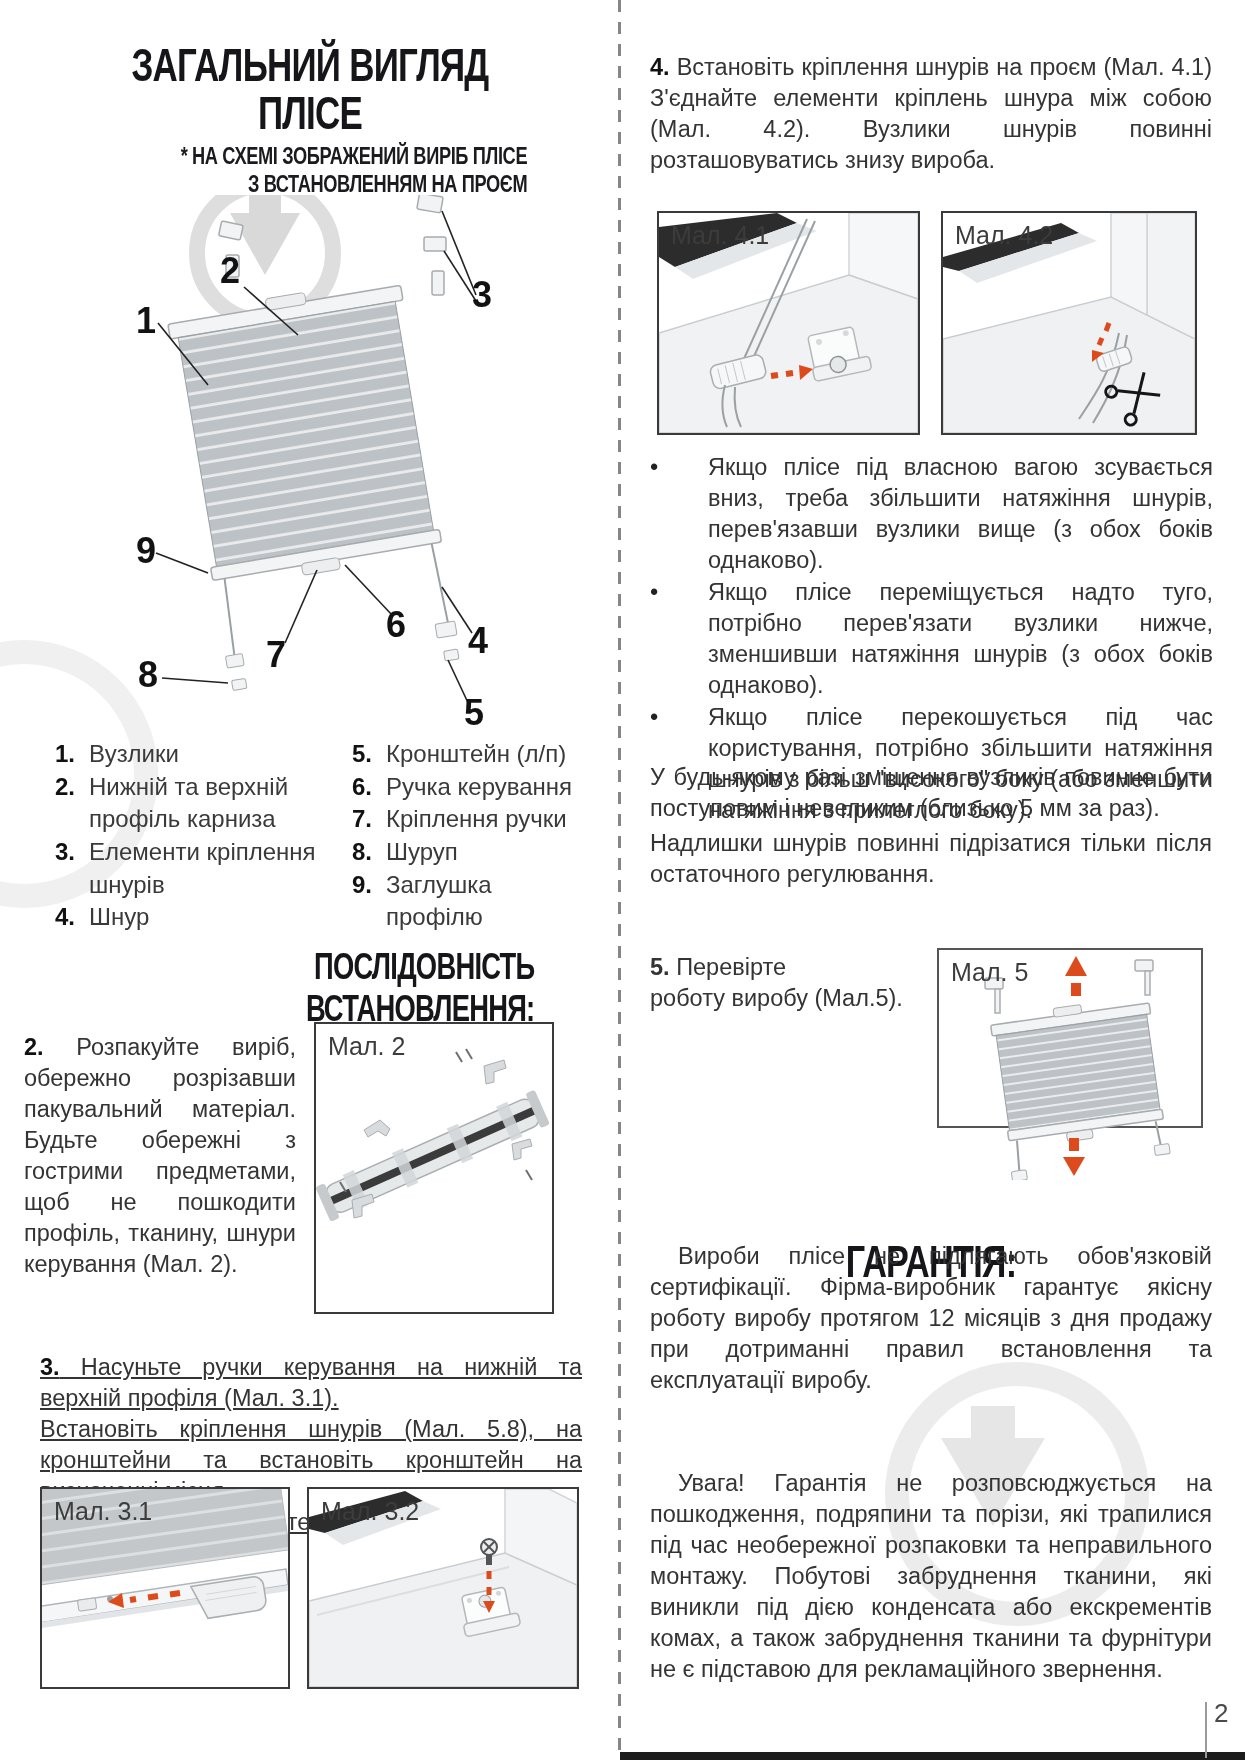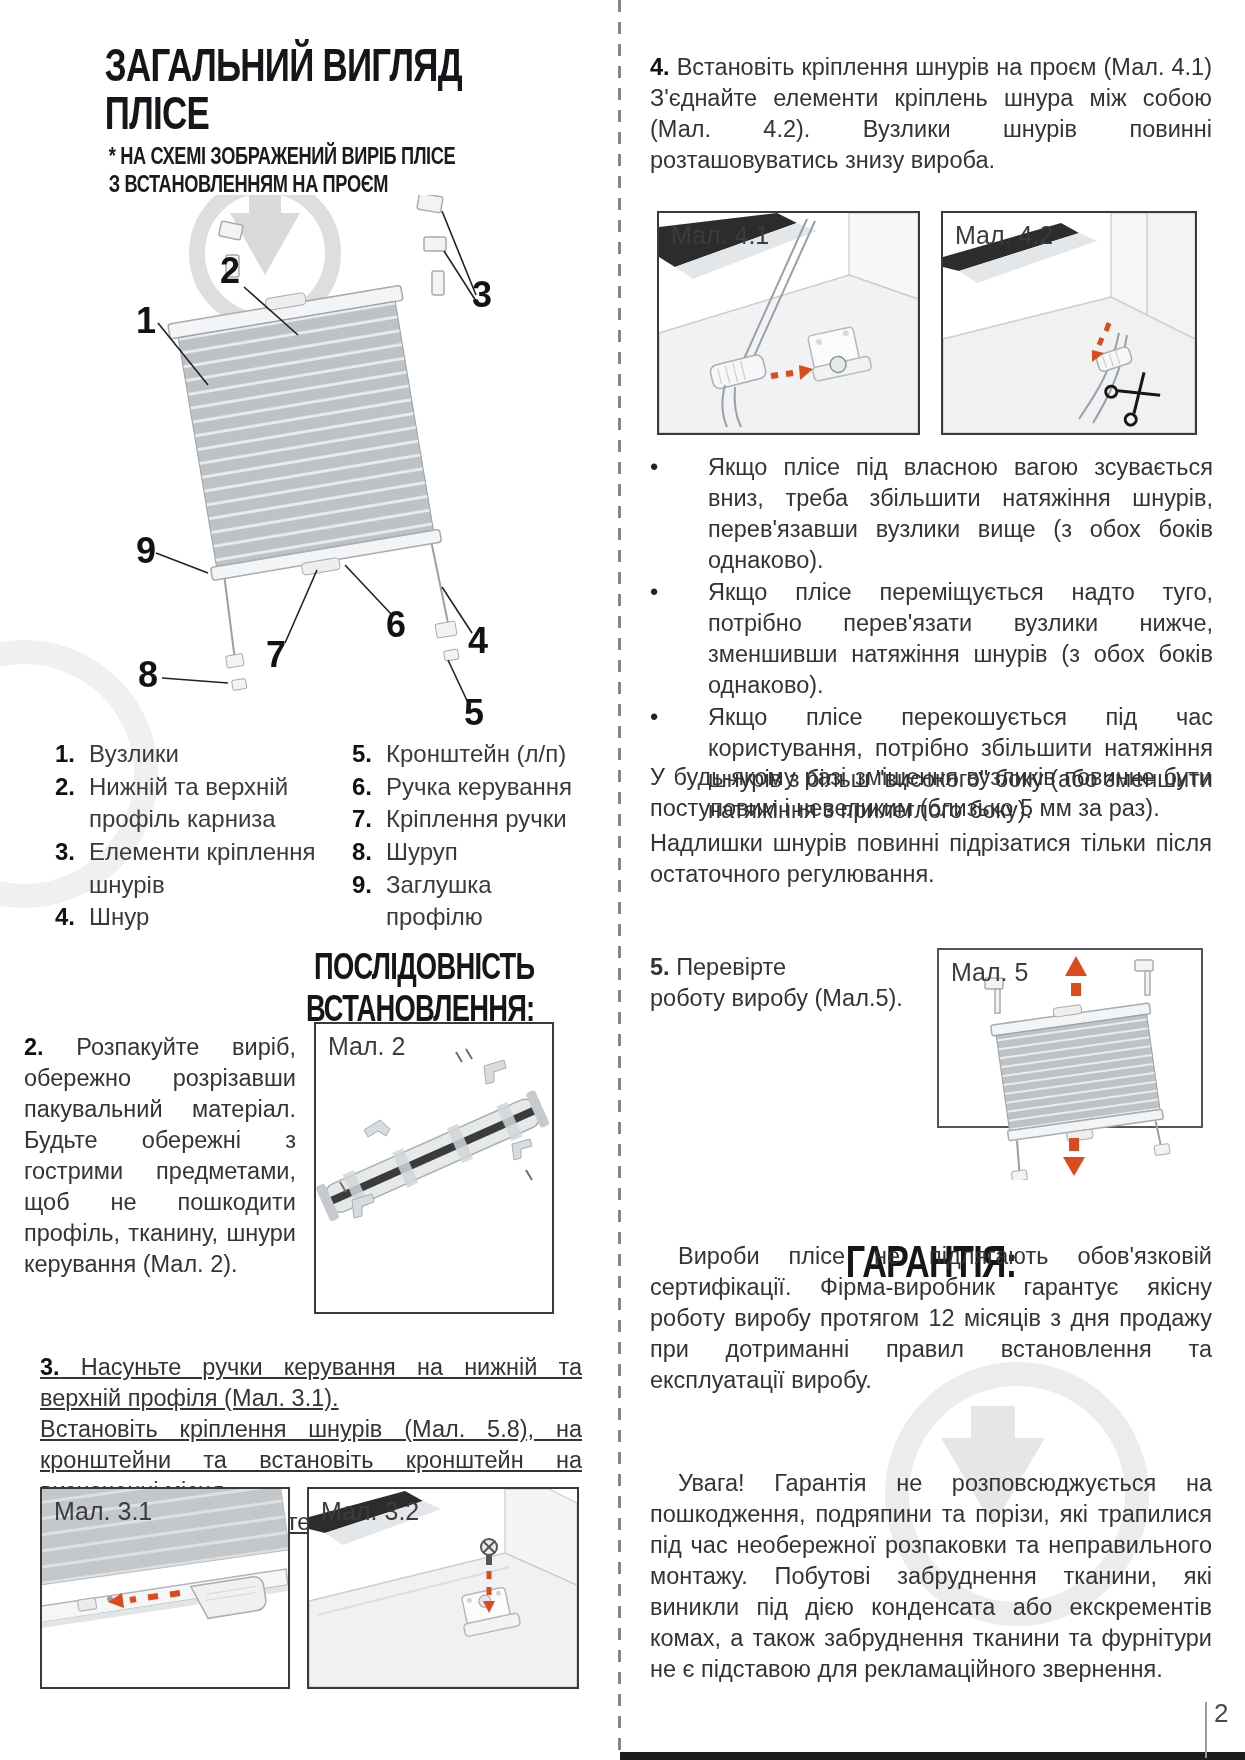--- a/index.html
+++ b/index.html
@@ -9,23 +9,23 @@
   .divider{position:absolute;left:618px;top:0;width:3px;height:1760px;
     background:repeating-linear-gradient(to bottom,#868686 0 12px,transparent 12px 22px);}
   .bottom-bar{position:absolute;left:620px;top:1752px;width:625px;height:8px;background:#1c1c1c;}
   
   .wm-ring{position:absolute;border-radius:50%;border:24px solid #ececec;}
   .wm-tri{position:absolute;width:0;height:0;border-left:52px solid transparent;
           border-right:52px solid transparent;border-top:88px solid #e6e6e6;}
   .wm-stem{position:absolute;background:#e6e6e6;}
   
   .cond{display:block;transform:scaleX(.76);transform-origin:50% 50%;}
-  .title{position:absolute;left:40px;top:42px;width:540px;text-align:left;
+  .title{position:absolute;left:40px;top:42px;width:540px;text-align:center;
          font-weight:bold;font-size:46px;line-height:1.04;color:#15151a;letter-spacing:-1px;}
-  .subtitle{position:absolute;left:44px;top:142px;width:540px;text-align:left;
+  .subtitle{position:absolute;left:52px;top:142px;width:540px;text-align:right;
          font-weight:bold;font-size:24px;line-height:1.18;color:#1a1a1f;letter-spacing:-.5px;}
   .seq-head{position:absolute;left:24px;top:946px;width:580px;text-align:right;
          font-weight:bold;font-size:36px;color:#15151a;letter-spacing:-1px;}
   .war-head{position:absolute;left:650px;top:1228px;width:562px;text-align:center;
          font-weight:bold;font-size:45px;color:#15151a;letter-spacing:-1px;margin-top:8px;}
   
   .p{font-size:23.5px;line-height:1.32;color:#343434;text-align:justify;}
   .p b{color:#111;}
   .abs{position:absolute;}
   

